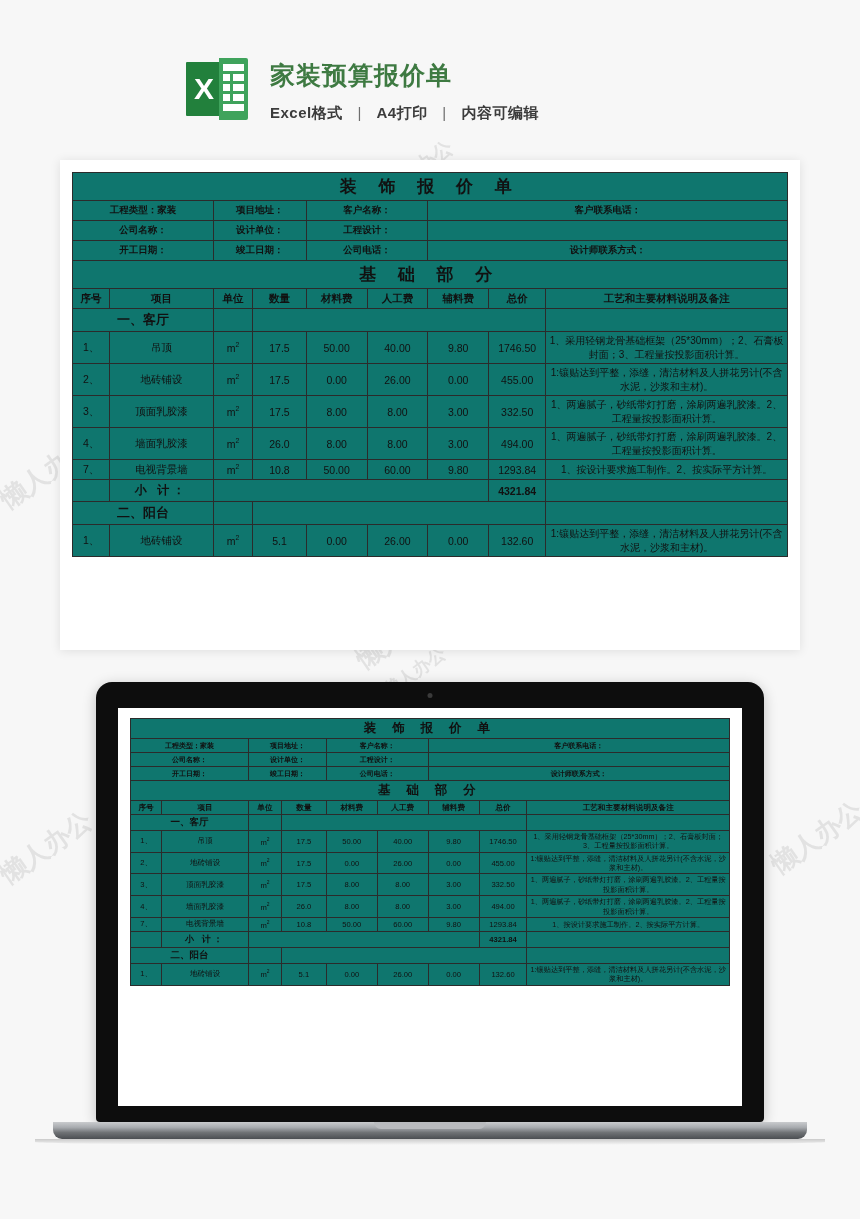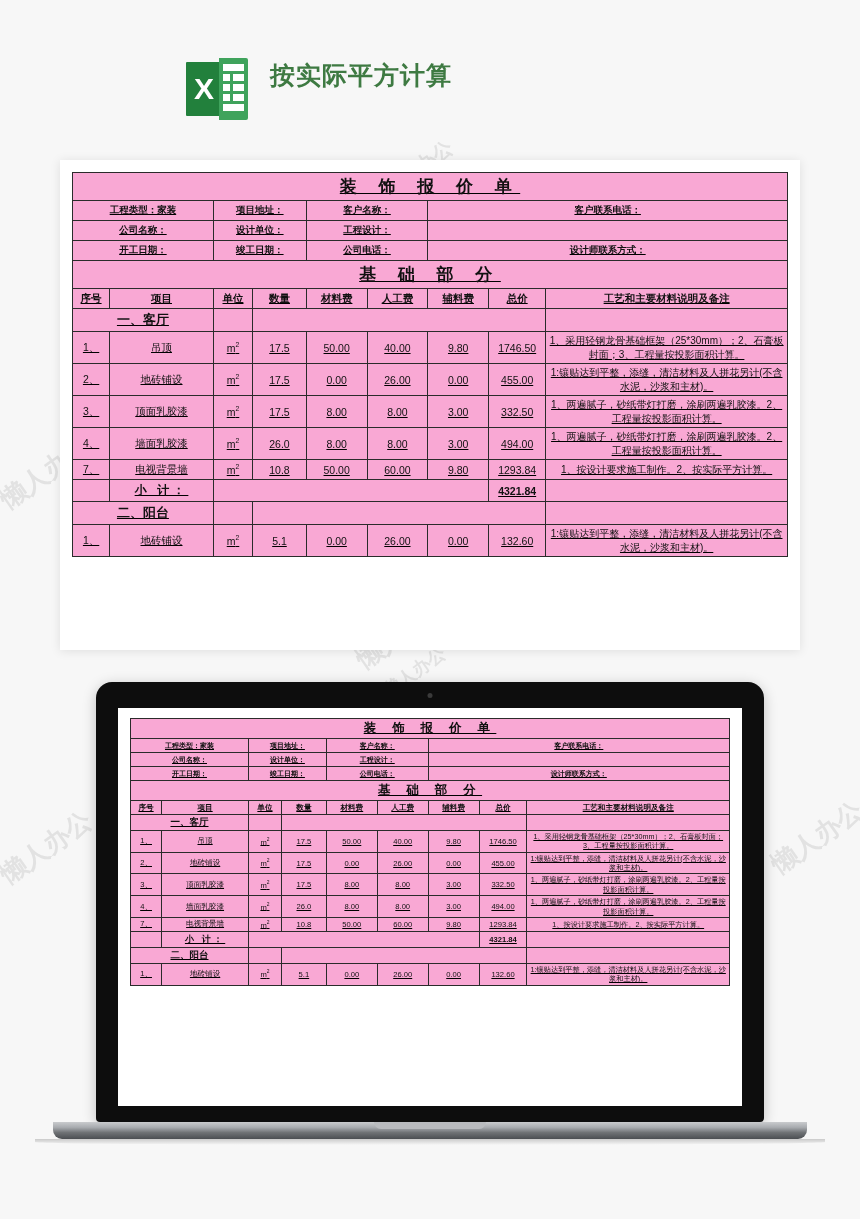--- a/index.html
+++ b/index.html
@@ -51,23 +51,22 @@
     position: absolute; color: rgba(120,120,120,0.16);
     font-size: 26px; font-weight: bold; white-space: nowrap;
     transform: rotate(-35deg); pointer-events: none; user-select: none;
     font-family: "Liberation Serif", serif;
   }
 
   
   .sheet { background: #ffffff; }
   table.q {
     width: 100%; border-collapse: collapse;
-    table-layout: fixed; background: #f9a8d4;
+    table-layout: fixed; background: #0f766e;
     font-family: "Liberation Sans", "DejaVu Sans", sans-serif;
-    text-decoration: underline;
   }
   table.q td {
     border: 1px solid #2b2b2b;
     padding: 2px 3px; color: #111;
     vertical-align: middle; text-align: center;
   }
   .big-title { font-weight: bold; letter-spacing: 0.5em; text-align: center; }
   .info-cell { text-align: center; font-weight: bold; white-space: nowrap; }
   .sec-title { font-weight: bold; text-align: center !important; }
   .colhead { font-weight: bold; }
@@ -156,21 +155,28 @@
         <div class="rcell">
             <i class="a"></i>
             <i class="b"></i>
           </div>
         <div class="rcell wide">
             <i></i>
           </div>
       </div>
     </div>
     <div class="header-text">
-      <div class="doc-title">按实际平方计算</div>
+      <div class="doc-title">家装预算报价单</div>
+      <div class="doc-sub">
+        <span>Excel格式</span>
+        <span class="sep">|</span>
+        <span>A4打印</span>
+        <span class="sep">|</span>
+        <span>内容可编辑</span>
+      </div>
     </div>
   </div>
 
   <div class="wm" style="left:-6px; top:455px;">懒人办公</div>
   <div class="wm" style="left:350px; top:615px;">懒人办公</div>
   <div class="wm" style="left:378px; top:155px; font-size:20px;">懒人办公</div>
   <div class="wm" style="left:690px; top:215px; font-size:20px;">懒人办公</div>
   <div class="wm" style="left:-6px; top:830px;">懒人办公</div>
   <div class="wm" style="left:765px; top:820px;">懒人办公</div>
   <div class="wm" style="left:420px; top:1010px; font-size:20px;">懒人办公</div>

